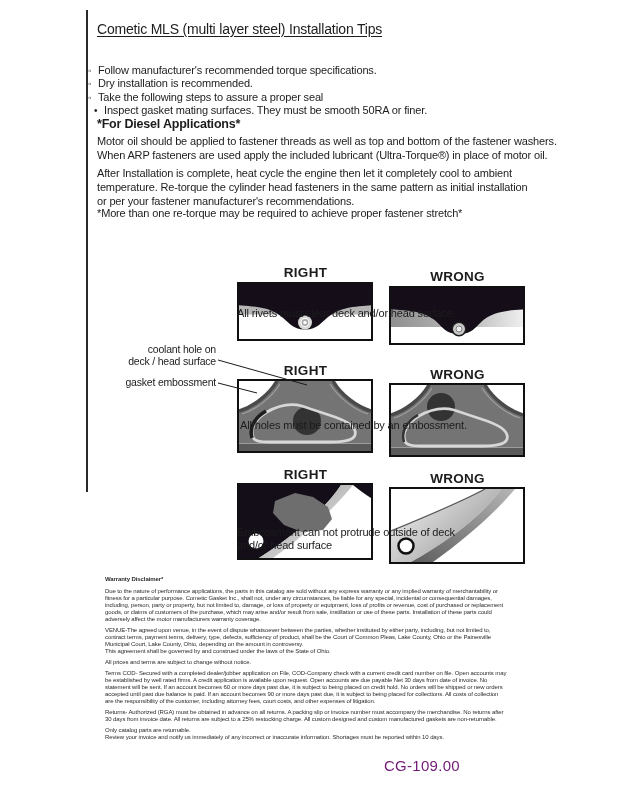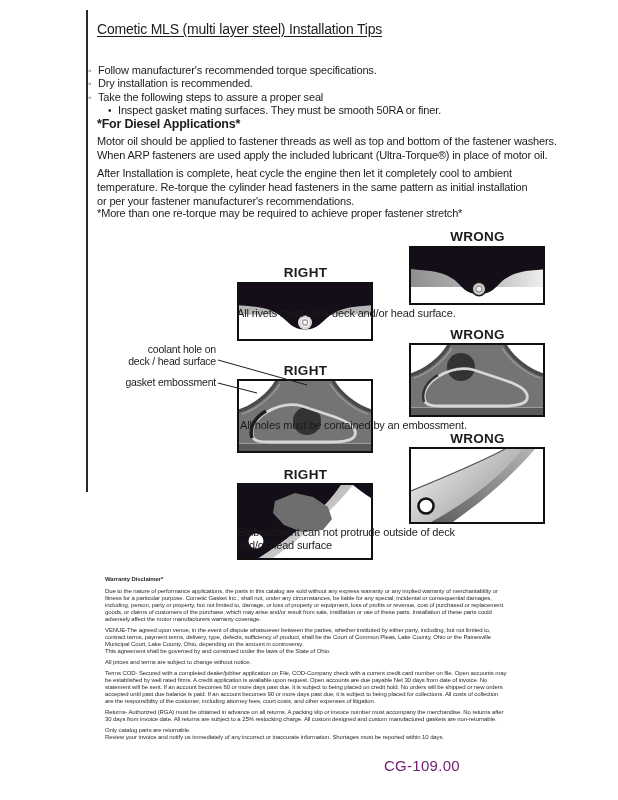--- a/index.html
+++ b/index.html
@@ -5,26 +5,26 @@
   html,body{margin:0;padding:0;background:#fff;}
   .page{position:relative;width:618px;height:800px;background:#ffffff;overflow:hidden;
         font-family:"Liberation Sans",sans-serif;color:#1c1c1c;}
   .abs{position:absolute;}
   .vline{left:86px;top:10px;width:1.5px;height:482px;background:#2a2a2a;}
   .title{left:97px;top:21px;margin:0;font-size:14px;font-weight:normal;letter-spacing:-0.2px;
          text-decoration:underline;text-underline-offset:2px;white-space:nowrap;}
   .bullets{left:88px;top:43px;font-size:11px;letter-spacing:-0.15px;line-height:13.4px;margin-top:21px;}
   .bullet-row{white-space:nowrap;}
   .bullet-row .mk{display:inline-block;width:10px;font-size:10px;}
-  .bullet-row.sub{padding-left:20px;}
+  .bullet-row.sub{padding-left:6px;}
   .diesel-h{left:97px;top:117px;font-size:12.5px;font-weight:bold;letter-spacing:-0.2px;}
   .bodytext{left:97px;margin:0;font-size:11px;letter-spacing:-0.15px;line-height:14px;white-space:pre-line;}
   .p-oil{top:134px;} .p-heat{top:166px;} .p-note{top:206px;}
   .dg-label{width:137px;text-align:center;font-size:13.5px;font-weight:600;letter-spacing:0.3px;}
-  .c1{left:237px;margin-top:36px;} .c2{left:409px;}
+  .c1{left:237px;margin-top:36px;} .c2{left:389px;margin-top:40px;}
   .lr1{top:229px;} .lr2{top:327px;} .lr3{top:431px;}
   .panel{border:2.5px solid #101010;background:#fff;}
   .panel svg{display:block;}
   .pr1{top:246px;} .pr2{top:343px;} .pr3{top:447px;}
   .caption{font-size:11px;letter-spacing:-0.15px;line-height:12.5px;white-space:pre-line;}
   .cap1{left:237px;top:307px;} .cap2{left:240px;top:419px;} .cap3{left:237px;top:526px;width:255px;}
   .side-label{left:108px;width:108px;text-align:right;font-size:10.5px;line-height:12px;
               letter-spacing:-0.2px;white-space:pre-line;}
   .sl1{top:343px;} .sl2{top:376px;}
   .leader-svg{left:150px;top:340px;z-index:5;}

